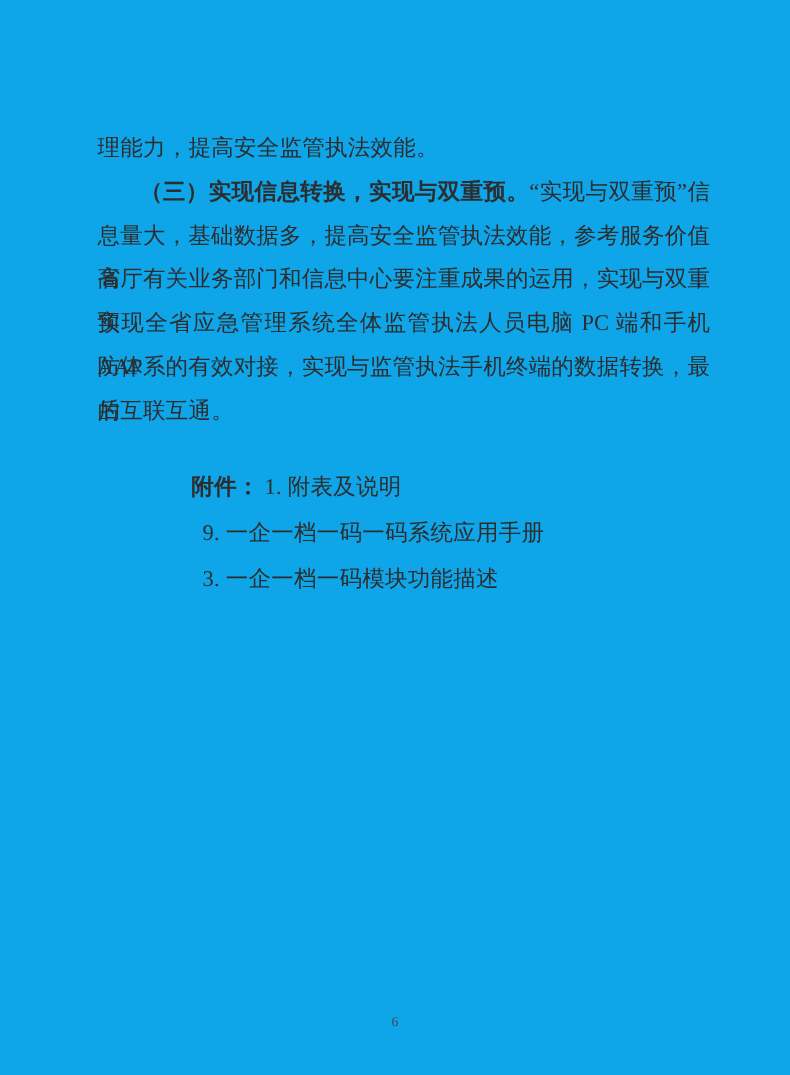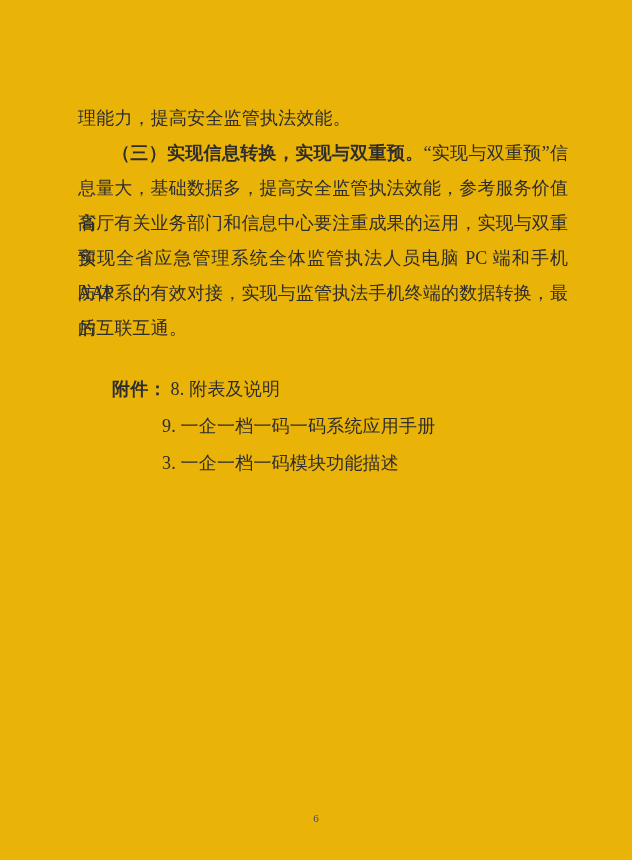--- a/index.html
+++ b/index.html
@@ -6,21 +6,21 @@
   html, body {
     width: 632px; height: 860px;
     background: #ffffff;
     font-family: "Liberation Serif", "DejaVu Serif", serif;
     color: #2d2d2d;
     overflow: hidden;
   }
   .page {
     position: relative;
     width: 632px; height: 860px;
-    background: #eab308;
+    background: #0ea5e9;
   }
   .body-text {
     position: absolute;
     left: 78px; top: 101px;
     width: 490px;
   }
   .line {
     height: 35px;
     line-height: 35px;
     font-size: 18px;
@@ -43,21 +43,21 @@
     left: 112px; top: 371px;
     width: 470px;
   }
   .att-row {
     line-height: 37px;
     font-size: 18px;
     letter-spacing: 0.2px;
     white-space: nowrap;
   }
   .att-row.hang { padding-left: 50px; }
-  .att-label { font-weight: bold; padding-right: 4px; }
+  .att-label { font-weight: bold; padding-right: 4px; margin-left: 41px; }
   .page-number {
     position: absolute;
     left: 0; top: 811px;
     width: 632px;
     text-align: center;
     font-size: 11px;
     line-height: 14px;
     color: #3d4a5c;
     font-family: "Liberation Serif", "DejaVu Serif", serif;
   }
@@ -80,21 +80,21 @@
     <p class="jline">实现全省应急管理系统全体监管执法人员电脑 PC 端和手机 AAP</p>
 
     <p class="jline">防体系的有效对接，实现与监管执法手机终端的数据转换，最后</p>
 
     <p class="line">的互联互通。</p>
 
   </div>
 
   <div class="attachments">
 
-    <div class="att-row"><span class="att-label">附件：</span><span>8. 附表及说明</span></div>
+    <div class="att-row"><span class="att-label">附件：</span><span>1. 附表及说明</span></div>
 
     <div class="att-row hang">9. 一企一档一码一码系统应用手册</div>
 
     <div class="att-row hang">3. 一企一档一码模块功能描述</div>
 
   </div>
 
   <div class="page-number">6</div>
 
 </div>

